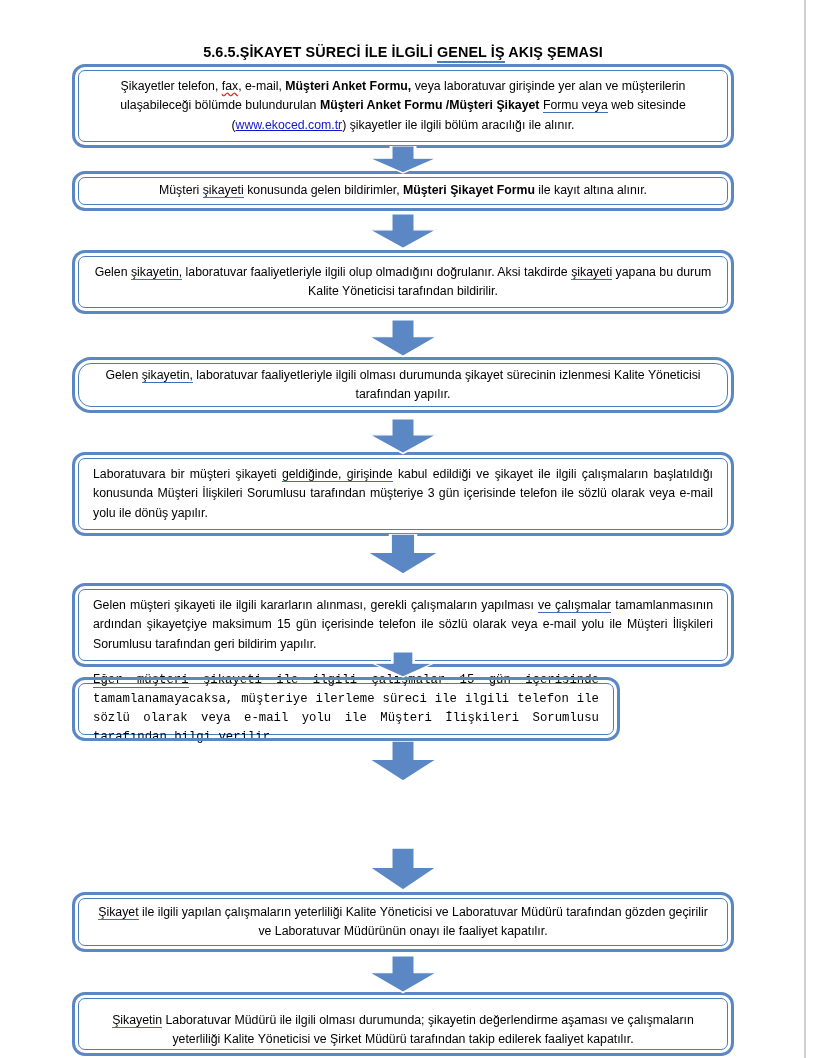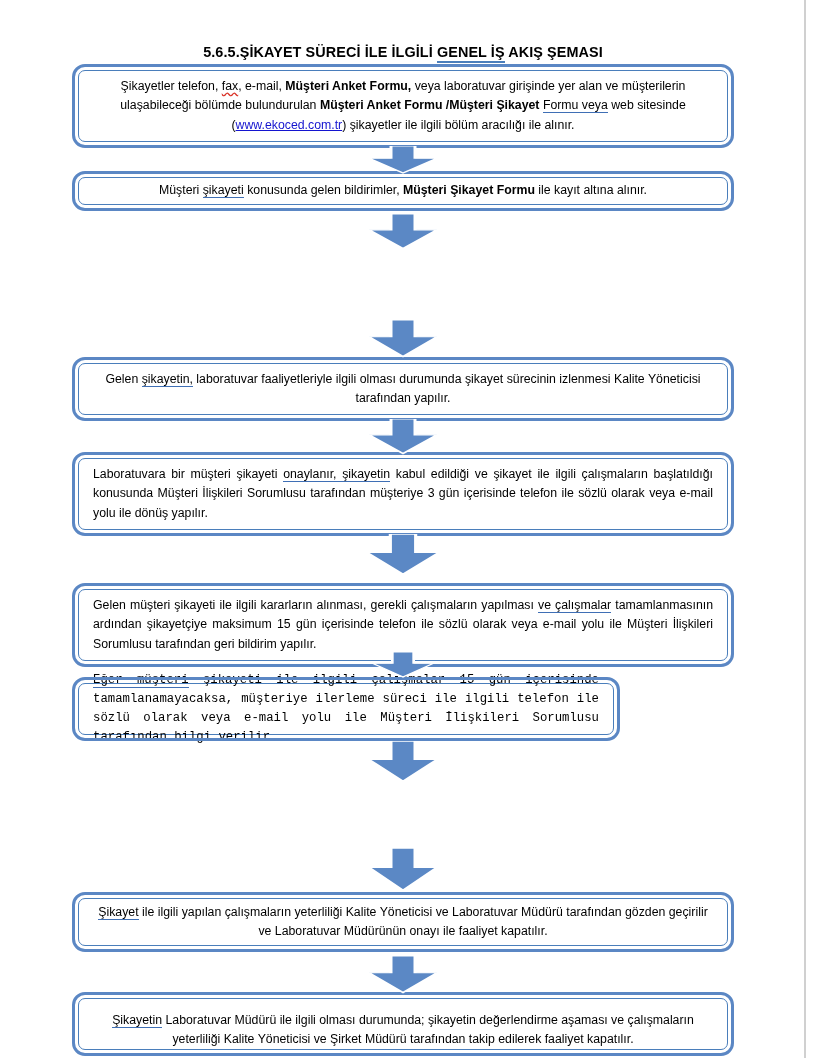--- a/index.html
+++ b/index.html
@@ -112,27 +112,30 @@
   </div>
 
   <div class="flow-box align-center" style="left:78px; top:60px; width:650px; height:72px;align-items:center;">
     <div class="inner"><span>Şikayetler telefon, </span><span class="sp">fax</span><span>, e-mail, </span><b>Müşteri Anket Formu,</b><span> veya laboratuvar girişinde yer alan ve müşterilerin ulaşabileceği bölümde bulundurulan </span><b>Müşteri Anket Formu /Müşteri Şikayet </b><span class="gr">Formu  veya</span><span> web sitesinde (</span><a class="link" href="#">www.ekoced.com.tr</a><span>) şikayetler ile ilgili bölüm aracılığı ile alınır.</span></div>
   </div>
 
   <div class="flow-box align-center" style="left:78px; top:167px; width:650px; height:28px;justify-content:center;">
     <div class="inner"><span>Müşteri </span><span class="gr">şikayeti</span><span> konusunda gelen bildirimler, </span><b>Müşteri Şikayet Formu</b><span> ile kayıt altına alınır.</span></div>
   </div>
 
-
-  <div class="flow-box align-center" style="left:78px; top:353px; width:650px; height:52px;">
+  <div class="flow-box align-center" style="left:78px; top:246px; width:650px; height:52px;">
+    <div class="inner"><span>Gelen </span><span class="gr">şikayetin,</span><span> laboratuvar faaliyetleriyle ilgili olup olmadığını doğrulanır. Aksi takdirde </span><span class="gr">şikayeti</span><span> yapana bu durum Kalite Yöneticisi tarafından bildirilir.</span></div>
+  </div>
+
+  <div class="flow-box align-center" style="left:78px; top:353px; width:650px; height:44px;border-radius:13px;">
     <div class="inner"><span>Gelen </span><span class="gr">şikayetin,</span><span> laboratuvar faaliyetleriyle ilgili olması durumunda şikayet sürecinin izlenmesi Kalite Yöneticisi tarafından yapılır.</span></div>
   </div>
 
   <div class="flow-box align-justify" style="left:78px; top:448px; width:650px; height:72px;">
-    <div class="inner"><span>Laboratuvara bir müşteri şikayeti </span><span class="gr">onaylanır,   şikayetin</span><span> kabul edildiği ve şikayet ile ilgili çalışmaların başlatıldığı konusunda Müşteri İlişkileri Sorumlusu tarafından müşteriye 3 gün içerisinde telefon ile sözlü olarak veya e-mail yolu ile dönüş yapılır.</span></div>
+    <div class="inner"><span>Laboratuvara bir müşteri şikayeti </span><span class="gr">geldiğinde,   girişinde</span><span> kabul edildiği ve şikayet ile ilgili çalışmaların başlatıldığı konusunda Müşteri İlişkileri Sorumlusu tarafından müşteriye 3 gün içerisinde telefon ile sözlü olarak veya e-mail yolu ile dönüş yapılır.</span></div>
   </div>
 
   <div class="flow-box align-justify" style="left:78px; top:568px; width:650px; height:72px;margin-top:11px;">
     <div class="inner"><span>Gelen müşteri şikayeti ile ilgili kararların alınması, gerekli çalışmaların yapılması </span><span class="gr">ve  çalışmalar</span><span> tamamlanmasının ardından şikayetçiye maksimum 15 gün içerisinde telefon ile sözlü olarak veya e-mail yolu ile Müşteri İlişkileri Sorumlusu tarafından geri bildirim yapılır.</span></div>
   </div>
 
   <div class="flow-box align-justify" style="left:78px; top:673px; width:536px; height:52px;font-family:Liberation Mono, monospace;">
     <div class="inner"><span class="gr">Eğer  müşteri</span><span> şikayeti ile ilgili çalışmalar 15 gün içerisinde tamamlanamayacaksa, müşteriye ilerleme süreci ile ilgili telefon ile sözlü olarak veya e-mail yolu ile Müşteri İlişkileri Sorumlusu tarafından bilgi verilir.</span></div>
   </div>
 

